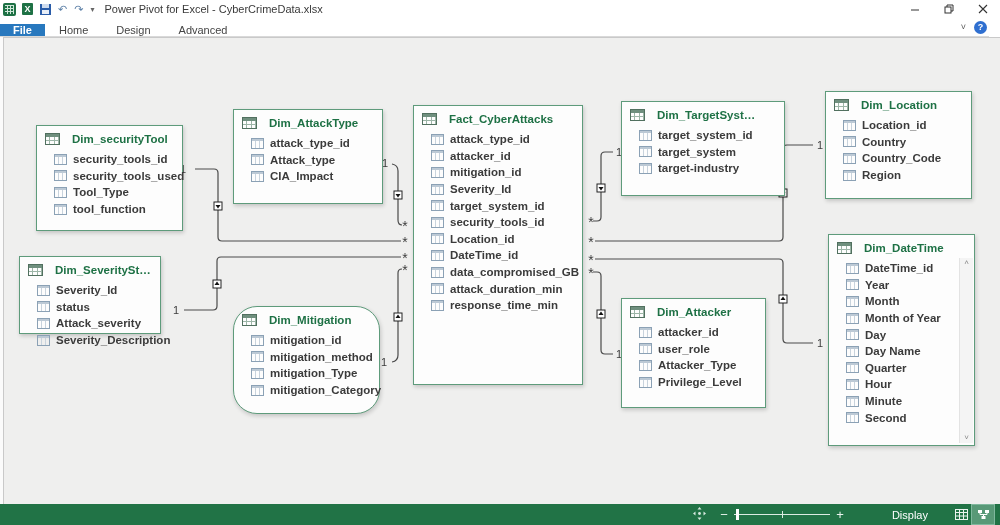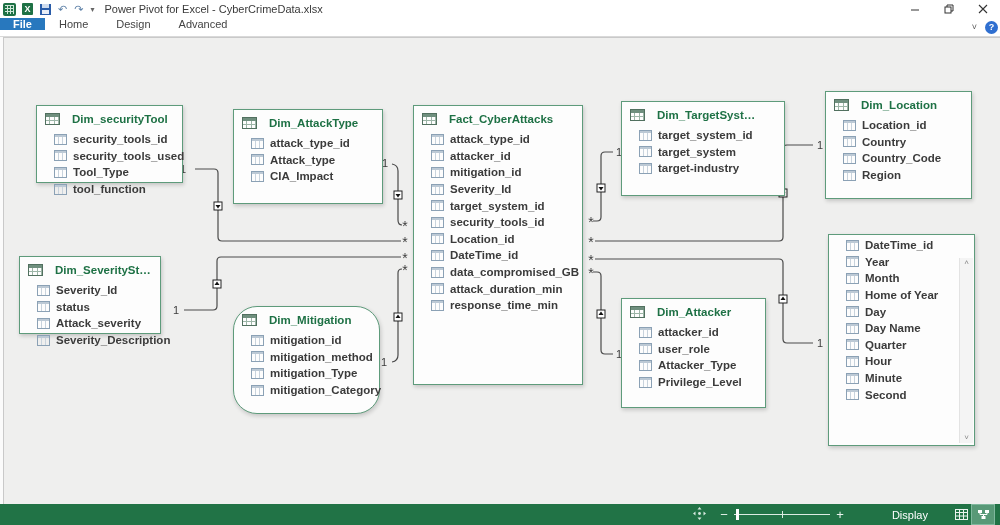--- a/index.html
+++ b/index.html
@@ -22,22 +22,22 @@
   .saveicon{width:11px;height:11px;background:#2a5ca8;position:relative;}
   .saveicon:before{content:"";position:absolute;left:2px;top:0;width:7px;height:4px;background:#cfdcee;}
   .saveicon:after{content:"";position:absolute;left:2px;bottom:1px;width:7px;height:4px;background:#e8eef7;}
   .qat-caret{font-size:8px;color:#666;}
   .title-text{white-space:nowrap;}
   .win-controls{position:absolute;right:0;top:0;display:flex;}
   .winbtn{width:34px;height:18px;display:flex;align-items:center;justify-content:center;
           color:#333;font-size:11px;cursor:default;}
   .winbtn svg{display:block;}
   
-  .tabrow{position:absolute;left:0;top:18px;right:0;height:18px;background:#fff;
-          display:flex;align-items:flex-start;font-size:11px;border-bottom:1px solid #d9d9d9;}
+  .tabrow{position:absolute;left:0;top:18px;right:11px;height:18px;background:#fff;
+          display:flex;align-items:flex-end;font-size:11px;border-bottom:1px solid #d9d9d9;}
   .tab{padding:0 14px;display:flex;align-items:center;color:#444;cursor:default;}
   .tab.active{background:#2878be;color:#fff;font-weight:bold;padding:0 13px;}
   .tab-right{position:absolute;right:2px;top:0;height:18px;display:flex;align-items:center;gap:8px;}
   .ribbon-chev{font-size:9px;color:#555;}
   .helpicon{width:13px;height:13px;border-radius:50%;background:#2f6fd0;color:#fff;
             font-size:9px;font-weight:bold;display:flex;align-items:center;justify-content:center;}
   
   .canvas{position:absolute;left:0;top:37px;right:0;bottom:21px;background:#efefee;
           border-left:3px solid #fbfbfb;box-shadow:inset 1px 1px 0 #c9c9c9;overflow:hidden;}
   .overlay{position:absolute;left:0;top:0;}
@@ -184,21 +184,21 @@
         <text x="402" y="194" text-anchor="middle" font-size="14">*</text>
         <text x="402" y="226" text-anchor="middle" font-size="14">*</text>
         <text x="402" y="238" text-anchor="middle" font-size="14">*</text>
         <text x="588" y="190" text-anchor="middle" font-size="14">*</text>
         <text x="588" y="210" text-anchor="middle" font-size="14">*</text>
         <text x="588" y="228" text-anchor="middle" font-size="14">*</text>
         <text x="588" y="241" text-anchor="middle" font-size="14">*</text>
       </g>
     </svg>
 
-    <div class="tbl" style="left:33px;top:68px;width:147px;height:78px;">
+    <div class="tbl" style="left:33px;top:88px;width:147px;height:106px;">
         <div class="tbl-header">
           <span class="tbl-icon"></span>
           <span class="tbl-title">Dim_securityTool</span>
         </div>
         <div class="tbl-body">
           <div class="tbl-field">
             <span class="fld-icon"></span>
             <span>security_tools_id</span>
           </div>
           <div class="tbl-field">
@@ -397,36 +397,40 @@
             <span class="fld-icon"></span>
             <span>Attacker_Type</span>
           </div>
           <div class="tbl-field">
             <span class="fld-icon"></span>
             <span>Privilege_Level</span>
           </div>
         </div>
       </div>
     <div class="tbl" style="left:825px;top:197px;width:147px;height:212px;">
+        <div class="tbl-header">
+          <span class="tbl-icon"></span>
+          <span class="tbl-title">Dim_DateTime</span>
+        </div>
         <div class="tbl-body">
           <div class="tbl-field">
             <span class="fld-icon"></span>
             <span>DateTime_id</span>
           </div>
           <div class="tbl-field">
             <span class="fld-icon"></span>
             <span>Year</span>
           </div>
           <div class="tbl-field">
             <span class="fld-icon"></span>
             <span>Month</span>
           </div>
           <div class="tbl-field">
             <span class="fld-icon"></span>
-            <span>Home of Year</span>
+            <span>Month of Year</span>
           </div>
           <div class="tbl-field">
             <span class="fld-icon"></span>
             <span>Day</span>
           </div>
           <div class="tbl-field">
             <span class="fld-icon"></span>
             <span>Day Name</span>
           </div>
           <div class="tbl-field">

